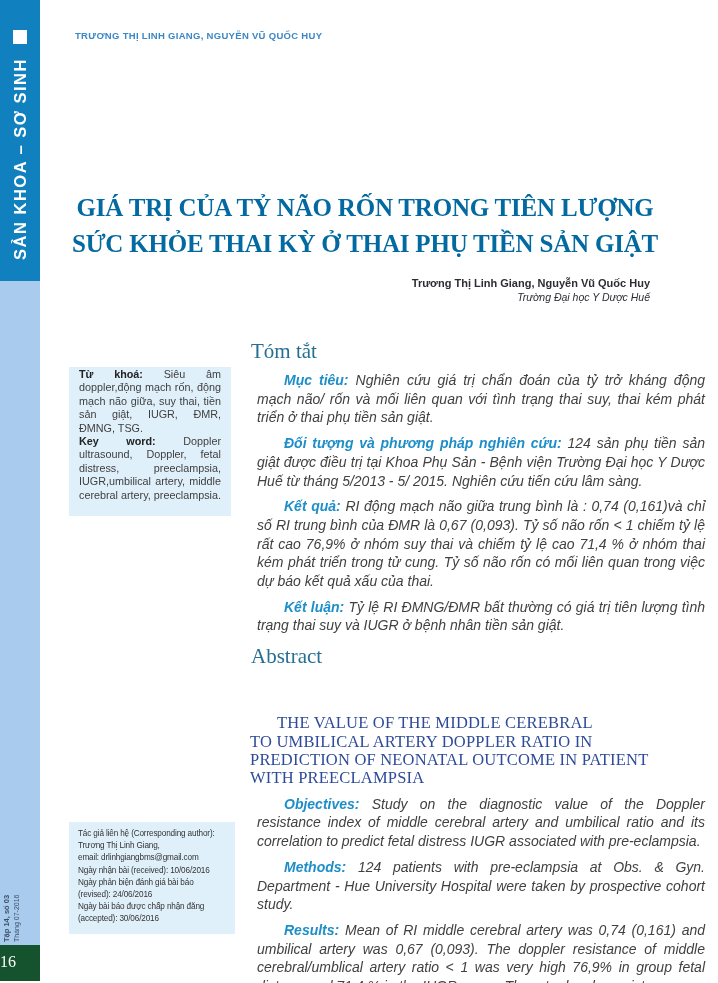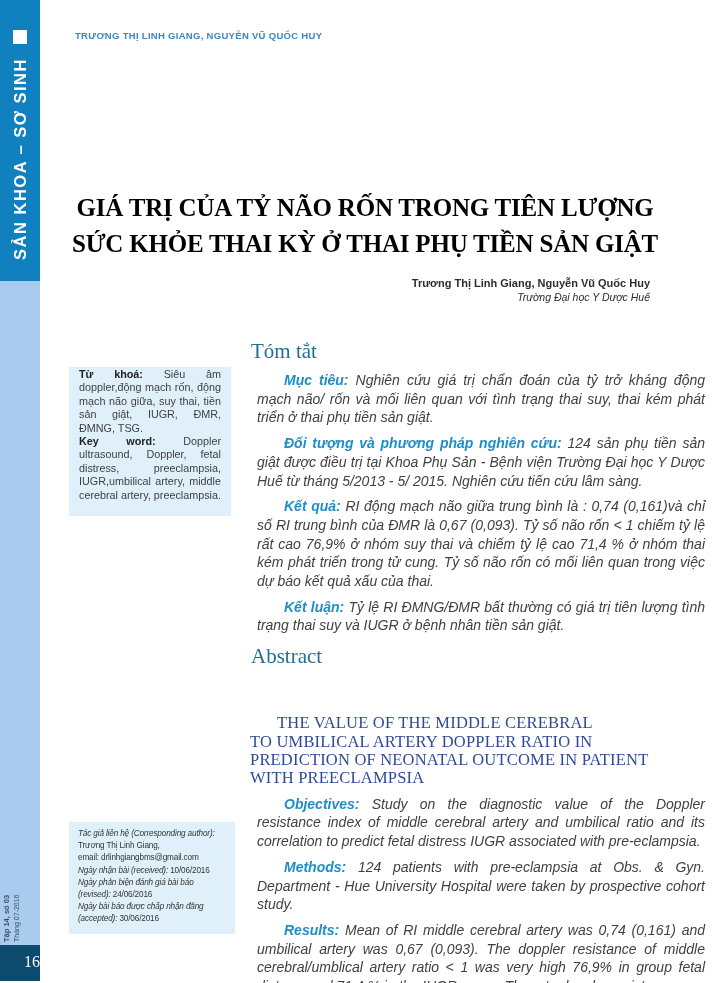--- a/index.html
+++ b/index.html
@@ -2,47 +2,47 @@
 <html><head>
 <meta charset="utf-8">
 <style>
   html,body{margin:0;padding:0;background:#ffffff;}
   .page{position:relative;width:718px;height:983px;background:#fff;overflow:hidden;
         font-family:"Liberation Sans",sans-serif;}
 
   
   .band-top{position:absolute;left:0;top:0;width:40px;height:281px;background:#1180bf;}
   .band-mid{position:absolute;left:0;top:281px;width:40px;height:664px;background:#a9cbee;}
-  .pagenum-block{position:absolute;left:0;top:945px;width:40px;height:36px;background:#0c4a6e;
-        color:#fff;font-family:"Liberation Serif",serif;font-size:16px;text-align:right;line-height:34px;}
+  .pagenum-block{position:absolute;left:0;top:945px;width:40px;height:36px;background:#14532d;
+        color:#fff;font-family:"Liberation Serif",serif;font-size:16px;text-align:left;line-height:34px;}
   .band-square{position:absolute;left:13px;top:30px;width:14px;height:14px;background:#fff;}
   .vlabel{position:absolute;left:-91px;top:139px;width:222px;height:40px;transform:rotate(-90deg);
         color:#fff;font-weight:bold;font-size:16.5px;letter-spacing:1.5px;text-align:center;line-height:40px;white-space:nowrap;}
   .vvol{position:absolute;left:-20px;top:884px;width:80px;height:36px;transform:rotate(-90deg);
         color:#3d4f66;line-height:10px;}
   .vvol .l1{font-size:7.5px;font-weight:bold;}
   .vvol .l2{font-size:7px;}
 
   
   .running-head{position:absolute;left:75px;top:30px;font-size:9.5px;font-weight:bold;
         color:#3b87c6;letter-spacing:.3px;}
   .main-title{position:absolute;left:45px;top:190px;width:640px;text-align:center;
         font-family:"Liberation Serif",serif;font-weight:bold;font-size:25px;line-height:36px;
-        color:#000000;letter-spacing:-0.2px;}
+        color:#0369a1;letter-spacing:-0.2px;}
   .byline{position:absolute;right:68px;top:276px;text-align:right;line-height:14px;color:#2c2c34;}
   .byline .authors{font-size:11px;font-weight:bold;}
   .byline .affil{font-size:10.5px;font-style:italic;}
 
   
   .info-box{position:absolute;left:69px;width:142px;background:#e0f0fa;color:#3e3e3e;}
   .kw-box{top:367px;padding:1px 10px 14px;font-size:10.8px;line-height:13.4px;text-align:justify;}
   .kw-box b{color:#222;}
   .contact-box{top:822px;width:148px;padding:6px 9px 8px;font-size:8.2px;line-height:12.2px;
         letter-spacing:-0.15px;color:#333;}
-  .contact-box .it{font-style:italic;}
+  .contact-box .it{}
 
   
   .main-col{position:absolute;left:250px;top:339px;width:462px;}
   h2.sec{font-family:"Liberation Serif",serif;font-weight:500;font-size:21px;
         color:#256f93;margin:0 0 7px 1px;}
   h2.abs{margin:9px 0 3px 1px;}
   p.body{margin:7px;font-style:italic;font-size:14px;line-height:18.7px;text-align:justify;
         text-indent:27px;color:#414141;}
   .plabel{font-weight:bold;font-style:italic;color:#1d8ec8;}
   .abs-title div{font-family:"Liberation Serif",serif;font-size:16.5px;line-height:18.4px;

